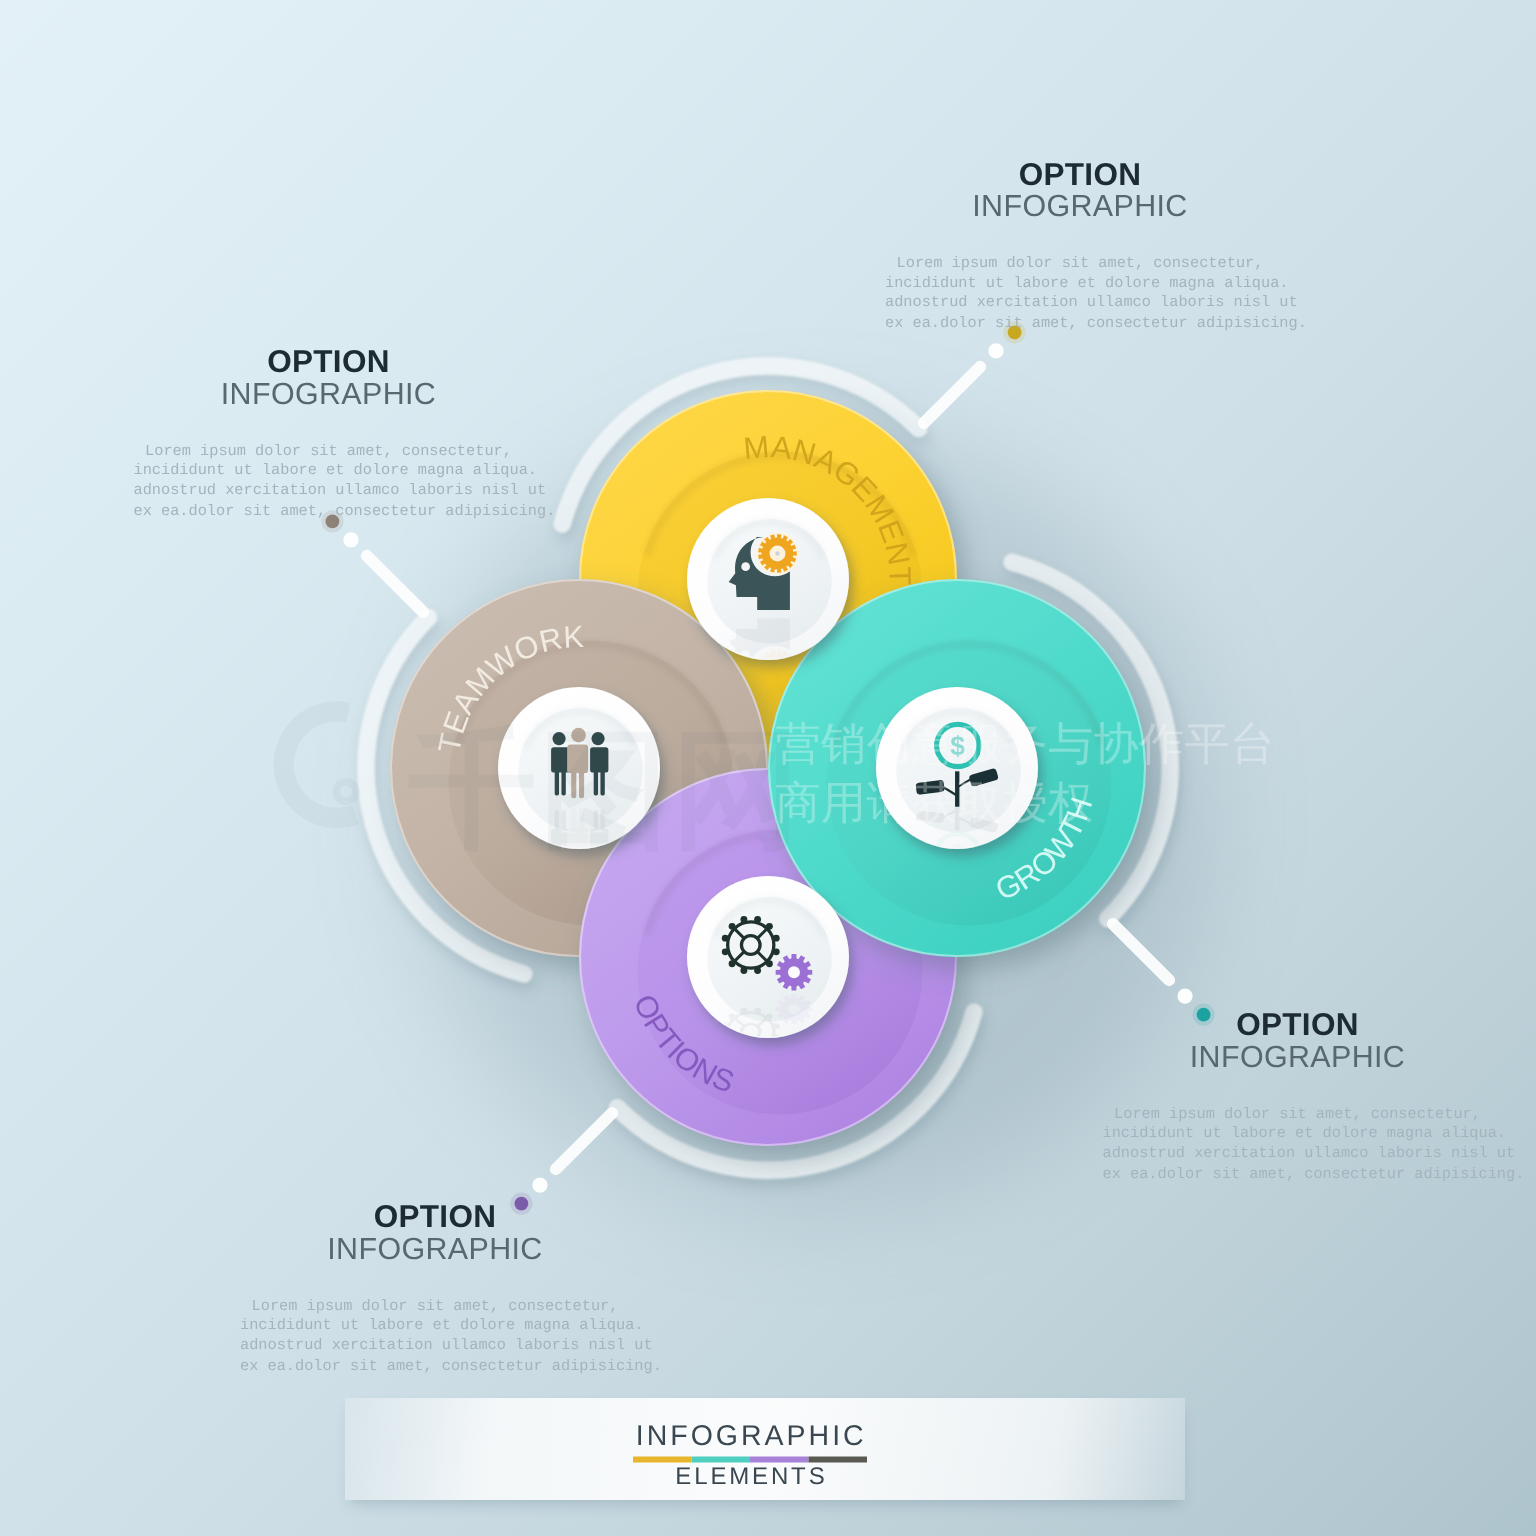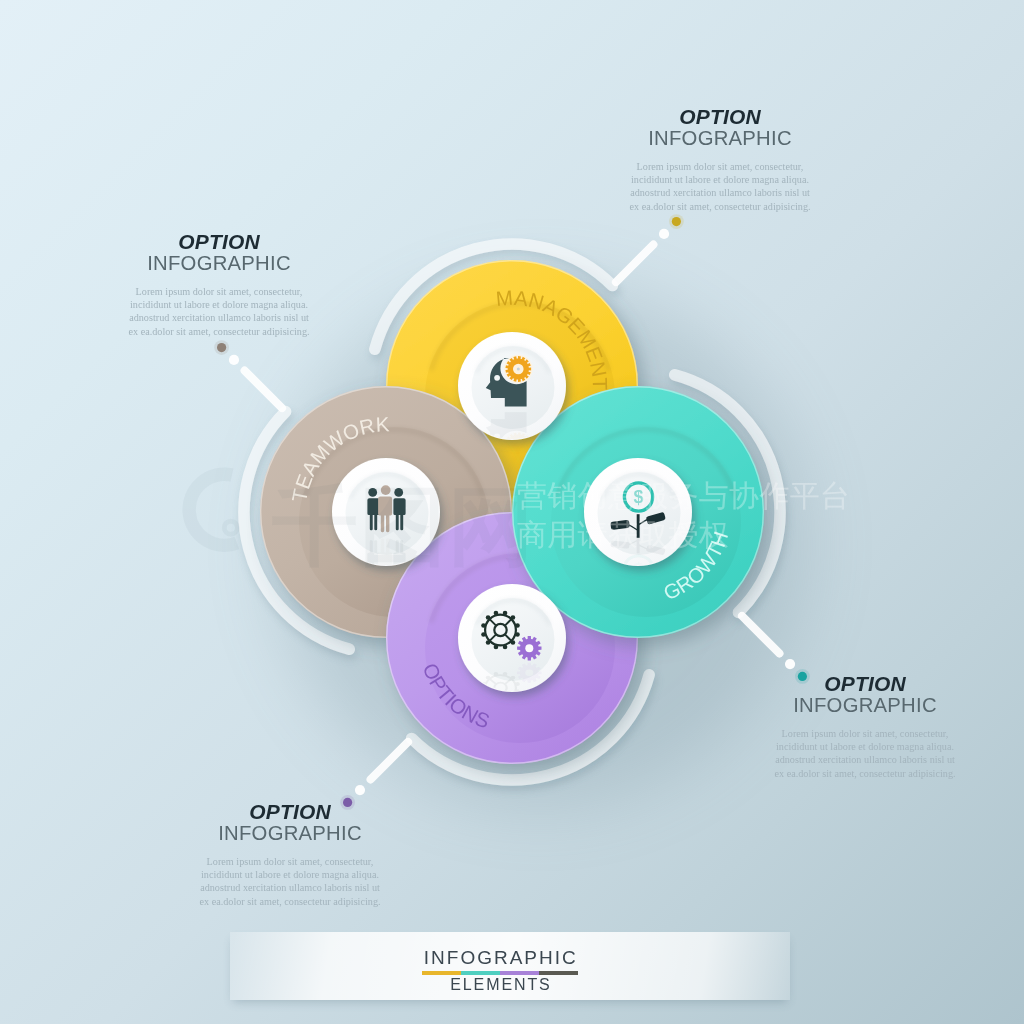--- a/index.html
+++ b/index.html
@@ -3,25 +3,25 @@
 <meta charset="utf-8">
 <style>
   html,body{margin:0;padding:0;}
   body{width:1024px;height:1024px;overflow:hidden;
     font-family:"Liberation Sans", sans-serif;
     background:linear-gradient(135deg,#e3f0f7 0%,#dbebf2 22%,#cfdfe7 55%,#bfd2da 78%,#aec4cd 100%);}
   #stage{position:relative;width:1024px;height:1024px;}
   svg.full{position:absolute;left:0;top:0;width:1024px;height:1024px;}
   .optblock{position:absolute;text-align:center;}
   .optblock .t1{font-size:21px;font-weight:bold;color:#1d2b33;letter-spacing:0.2px;
-     line-height:21px;font-family:"Liberation Sans",sans-serif;font-style:italic;}
+     line-height:21px;font-family:"Liberation Sans",sans-serif;}
   .optblock .t2{font-size:20.3px;font-weight:normal;color:#58686f;letter-spacing:0.25px;
      line-height:23px;font-family:"Liberation Sans",sans-serif;}
-  .optblock .body{font-size:10.2px;color:#a3b4bd;line-height:13.2px;margin-top:10px;
-     font-family:Liberation Serif, serif;}
+  .optblock .body{font-size:10.2px;color:#a3b4bd;line-height:13.2px;margin-top:20px;
+     font-family:Liberation Mono, monospace;}
   .optblock .body div{white-space:nowrap;}
   #footerband{position:absolute;left:230px;top:932px;width:560px;height:68px;
      background:linear-gradient(100deg,rgba(255,255,255,0.22) 0%,rgba(255,255,255,0.80) 18%,
                 rgba(255,255,255,0.92) 50%,rgba(255,255,255,0.72) 84%,rgba(255,255,255,0.18) 100%);
      box-shadow:0 5px 9px -3px rgba(80,110,125,0.30);}
   #footer{position:absolute;left:-12px;width:1024px;text-align:center;}
   #footer .f1{font-size:19px;color:#3b4750;letter-spacing:2.0px;
      font-family:"Liberation Sans",sans-serif;line-height:19px;padding-left:1.6px;}
   #footer .f2{font-size:16px;color:#3b4750;letter-spacing:1.9px;
      font-family:"Liberation Sans",sans-serif;line-height:16px;padding-left:1.9px;margin-top:1.5px;}

